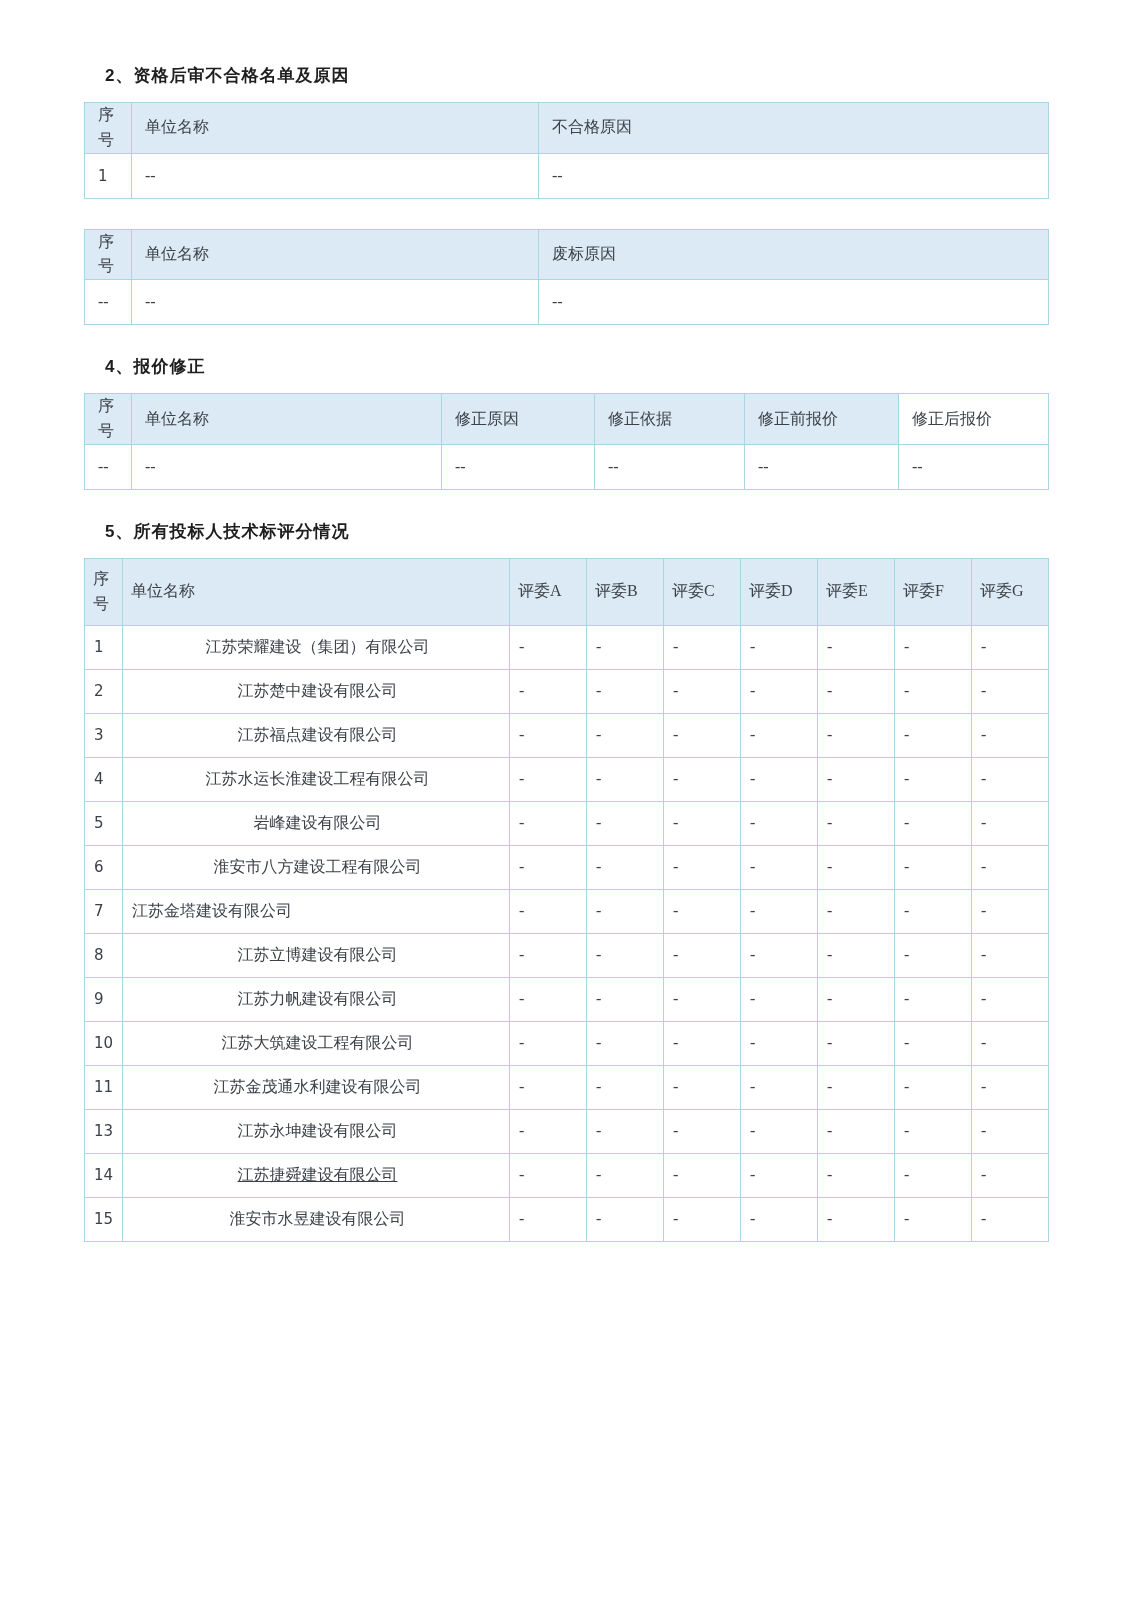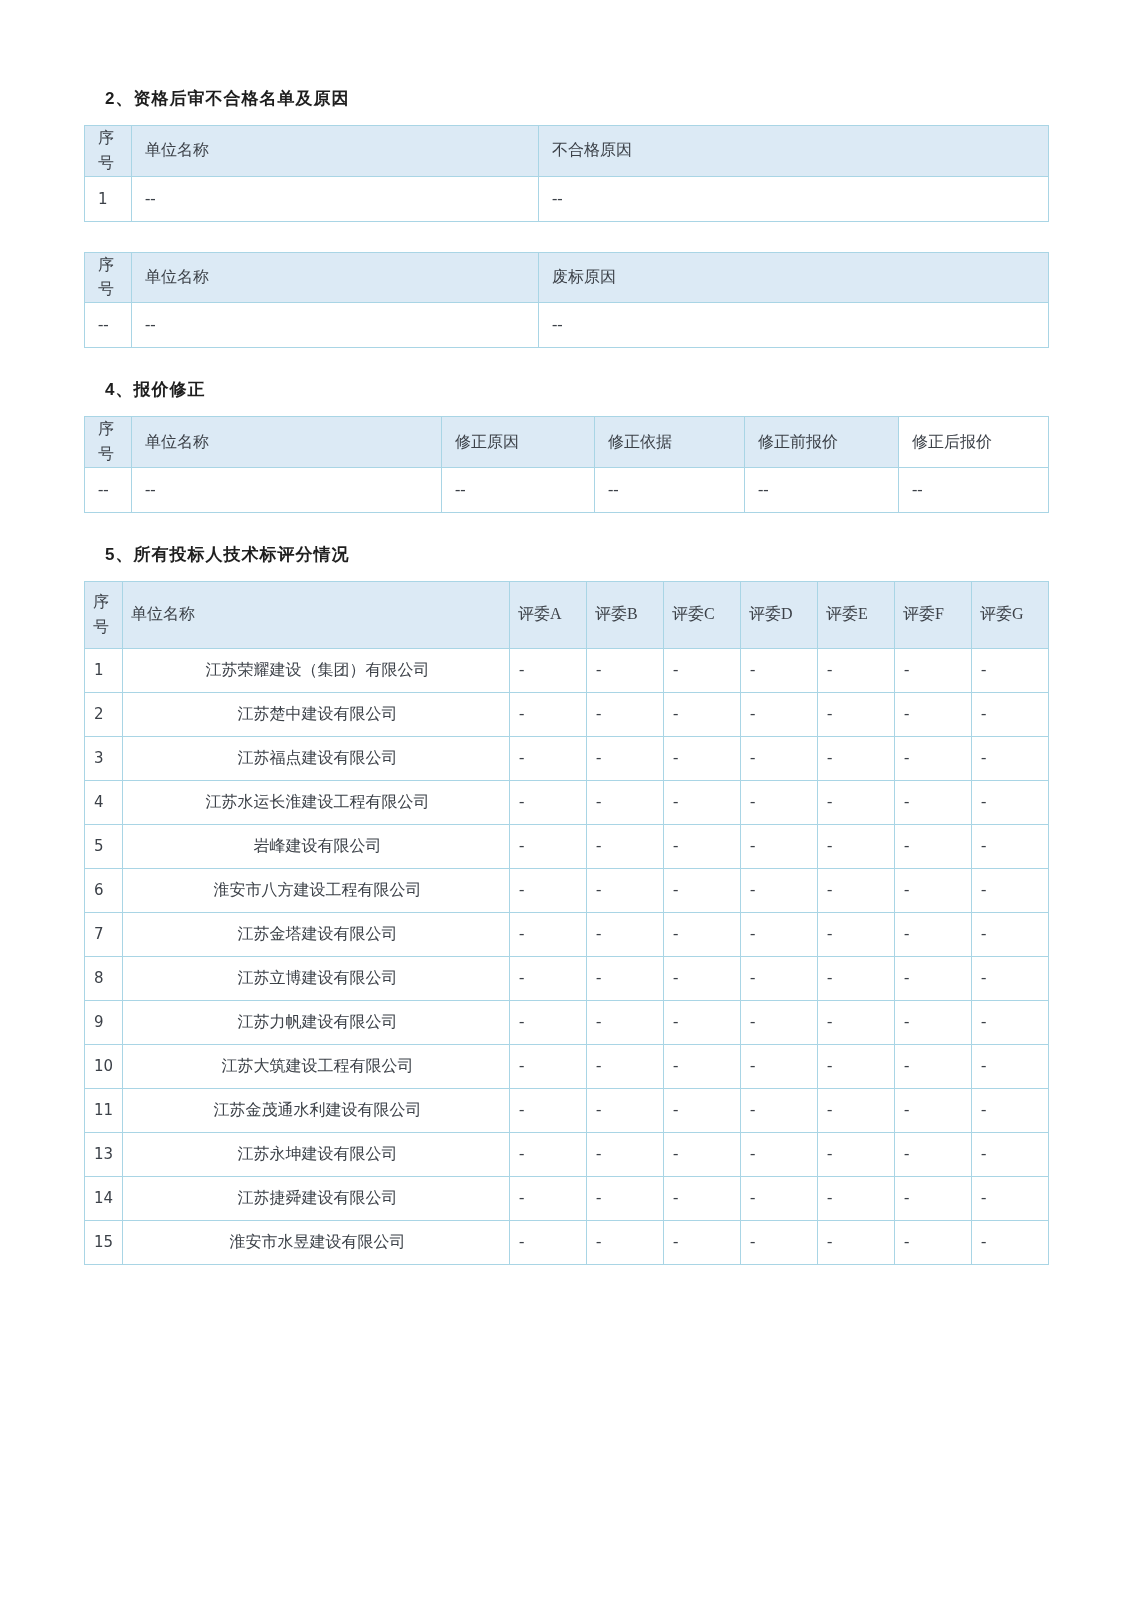--- a/index.html
+++ b/index.html
@@ -5,21 +5,21 @@
   html, body { margin: 0; padding: 0; }
   body {
     width: 1131px;
     height: 1600px;
     background: #ffffff;
     font-family: "Liberation Serif", "DejaVu Serif", serif;
     overflow: hidden;
   }
   .page {
     box-sizing: border-box;
-    padding: 87px 83px 0 84px;
+    padding: 64px 83px 0 84px;
   }
   .sec-heading {
     font-family: "Liberation Sans", "DejaVu Sans", sans-serif;
     font-size: 17px;
     font-weight: bold;
     color: #1e1e1e;
     letter-spacing: 1px;
     margin: 0 0 15px 21px;
   }
   table {
@@ -236,21 +236,21 @@
             <td style="text-align: left;">-</td>
             <td style="text-align: left;">-</td>
             <td style="text-align: left;">-</td>
             <td style="text-align: left;">-</td>
             <td style="text-align: left;">-</td>
             <td style="text-align: left;">-</td>
             <td style="text-align: left;">-</td>
           </tr>
           <tr>
             <td class="cell-num" style="text-align: left;">7</td>
-            <td style="text-align: center; margin-left: 28px;">江苏金塔建设有限公司</td>
+            <td style=" margin-left: 28px;">江苏金塔建设有限公司</td>
             <td style="text-align: left;">-</td>
             <td style="text-align: left;">-</td>
             <td style="text-align: left;">-</td>
             <td style="text-align: left;">-</td>
             <td style="text-align: left;">-</td>
             <td style="text-align: left;">-</td>
             <td style="text-align: left;">-</td>
           </tr>
           <tr>
             <td class="cell-num" style="text-align: left;">8</td>
@@ -302,21 +302,21 @@
             <td style="text-align: left;">-</td>
             <td style="text-align: left;">-</td>
             <td style="text-align: left;">-</td>
             <td style="text-align: left;">-</td>
             <td style="text-align: left;">-</td>
             <td style="text-align: left;">-</td>
             <td style="text-align: left;">-</td>
           </tr>
           <tr>
             <td class="cell-num" style="text-align: left;">14</td>
-            <td style="text-align: center;">江苏捷舜建设有限公司</td>
+            <td style="text-align: center; text-decoration: underline;">江苏捷舜建设有限公司</td>
             <td style="text-align: left;">-</td>
             <td style="text-align: left;">-</td>
             <td style="text-align: left;">-</td>
             <td style="text-align: left;">-</td>
             <td style="text-align: left;">-</td>
             <td style="text-align: left;">-</td>
             <td style="text-align: left;">-</td>
           </tr>
           <tr>
             <td class="cell-num" style="text-align: left;">15</td>

